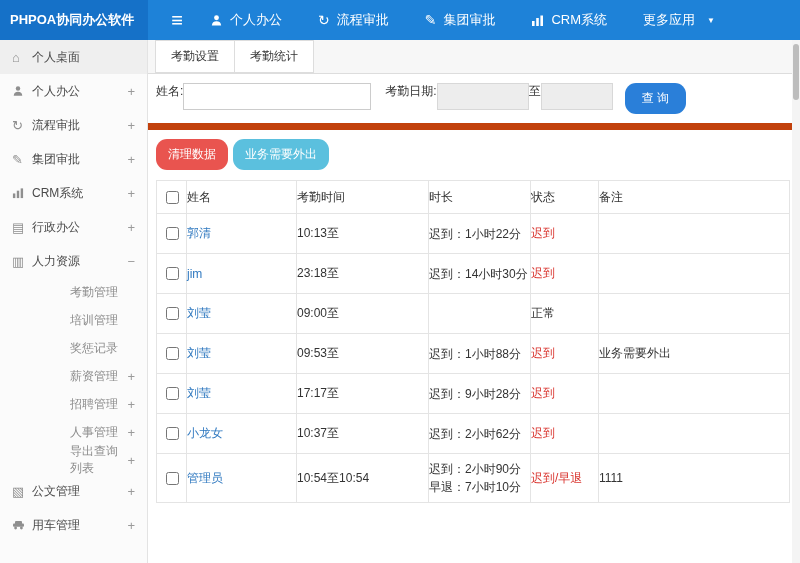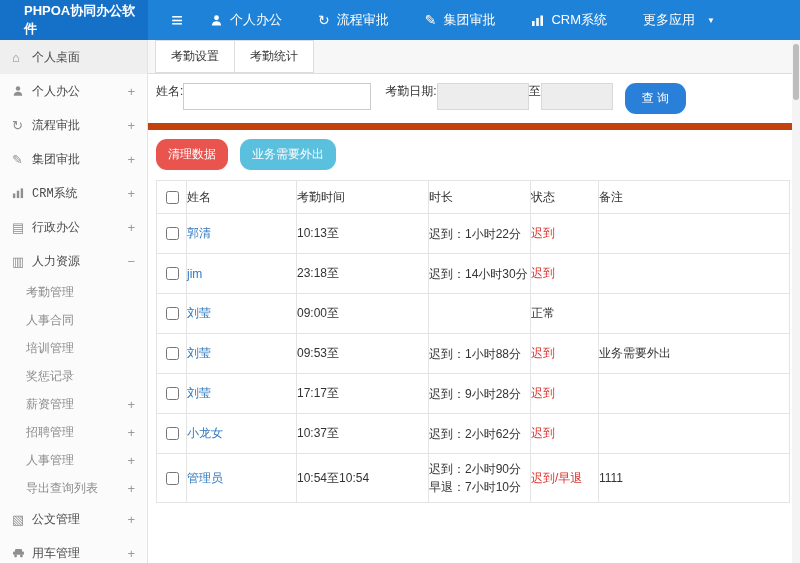--- a/index.html
+++ b/index.html
@@ -1,56 +1,56 @@
 <!DOCTYPE html>
 <html><head>
 <meta charset="utf-8">
 <style>
   * { box-sizing: border-box; }
   html, body { margin: 0; padding: 0; width: 800px; height: 563px; overflow: hidden; }
   body { font-family: "Liberation Sans", "DejaVu Sans", sans-serif; font-size: 12px; color: #333; background: #fff; }
 
   
   .topbar { height: 40px; background: #1e82d8; display: flex; align-items: stretch; color: #fff; }
-  .brand { width: 148px; background: #1571c8; display: flex; align-items: center; padding-left: 24px; font-weight: bold; font-size: 13px; flex: none; }
+  .brand { width: 148px; background: #1571c8; display: flex; align-items: center; padding-left: 10px; font-weight: bold; font-size: 13px; flex: none; }
   .hamburger { width: 58px; display: flex; align-items: center; justify-content: center; font-size: 20px; cursor: pointer; }
   .topnav { display: flex; align-items: center; gap: 36px; margin-left: 4px; font-size: 13px; }
   .nav-item { display: flex; align-items: center; gap: 7px; cursor: pointer; white-space: nowrap; }
   .nav-item .ticon { display: inline-flex; align-items: center; font-size: 14px; }
   .caret { font-size: 8px; margin-left: 5px; }
 
   
   .layout { display: flex; height: 523px; position: relative; }
 
   
   .sidebar { width: 148px; flex: none; background: #fbfbfb; border-right: 1px solid #e3e3e3; overflow: hidden; }
   .side-item { height: 34px; display: flex; align-items: center; padding: 0 12px; color: #4a4a4a; cursor: pointer; }
   .side-item.active { background: #efefef; }
   .side-item .s-icon { width: 20px; color: #8f8f8f; font-size: 13px; display: inline-flex; align-items: center; flex: none; }
-  .side-item .s-label { flex: 1; font-family: Liberation Mono, monospace; }
+  .side-item .s-label { flex: 1; }
   .side-item .s-suffix { color: #9a9a9a; font-size: 13px; }
-  .side-item.sub { height: 28px; padding-left: 26px; color: #8c8c8c; }
+  .side-item.sub { height: 28px; padding-left: 26px; color: #8c8c8c; margin-left: 44px; }
 
   
   .main { flex: 1; display: flex; flex-direction: column; overflow: hidden; background: #fff; }
 
   .tabs { height: 34px; flex: none; background: #f7f7f7; border-bottom: 1px solid #ddd; display: flex; align-items: stretch; padding-left: 7px; }
   .tab { display: flex; align-items: center; padding: 0 15px; background: #fff; border: 1px solid #ddd; margin-right: -1px; cursor: pointer; color: #333; }
   .tab.active { color: #1f7fd0; }
 
   .filterbar { display: flex; align-items: flex-start; padding: 9px 8px; border-bottom: 7px solid #c2410c; flex: none; }
   .filterbar label { color: #333; }
   .lbl-date { margin-left: 14px; }
   .input-name { width: 188px; height: 27px; border: 1px solid #ccc; padding: 0 6px; font-size: 12px; background: #fff; }
   .input-date { height: 27px; border: 1px solid #d8d8d8; background: #ededed; padding: 0 6px; font-size: 12px; }
   .input-date.start { width: 92px; }
   .input-date.end { width: 72px; }
   .btn { border: none; border-radius: 11px; color: #fff; height: 31px; font-size: 12px; cursor: pointer; padding: 0 12px; font-family: inherit; }
   .btn-search { background: #2a7fd9; padding: 0 17px; margin-left: 12px; }
-  .actionbar { display: flex; gap: 12px; padding: 9px 8px 10px; flex: none; }
+  .actionbar { display: flex; gap: 5px; padding: 9px 8px 10px; flex: none; }
   .btn-danger { background: #e9544f; }
   .btn-info { background: #5bc0de; }
 
   .table-wrap { margin: 0 10px 0 8px; flex: 1; overflow: hidden; }
   table { width: 100%; border-collapse: collapse; table-layout: fixed; }
   th, td { border: 1px solid #e4e4e4; padding: 6px 0; text-align: left; font-weight: normal; font-size: 12px; color: #333; vertical-align: middle; }
   th { height: 33px; background: #fff; }
   td { height: 40px; }
   .c-check { width: 30px; text-align: center; padding: 6px 4px; }
   .name-link { color: #3079c0; cursor: pointer; }
@@ -147,24 +147,20 @@
       <span class="s-label">行政办公</span>
       <span class="s-suffix">+</span>
     </div>
     <div class="side-item">
       <span class="s-icon">▥</span>
       <span class="s-label">人力资源</span>
       <span class="s-suffix">−</span>
     </div>
     <div class="side-item sub">
       <span class="s-label">考勤管理</span>
-      <span class="s-suffix"></span>
-    </div>
-    <div class="side-item sub">
-      <span class="s-label">人事合同</span>
       <span class="s-suffix"></span>
     </div>
     <div class="side-item sub">
       <span class="s-label">培训管理</span>
       <span class="s-suffix"></span>
     </div>
     <div class="side-item sub">
       <span class="s-label">奖惩记录</span>
       <span class="s-suffix"></span>
     </div>

